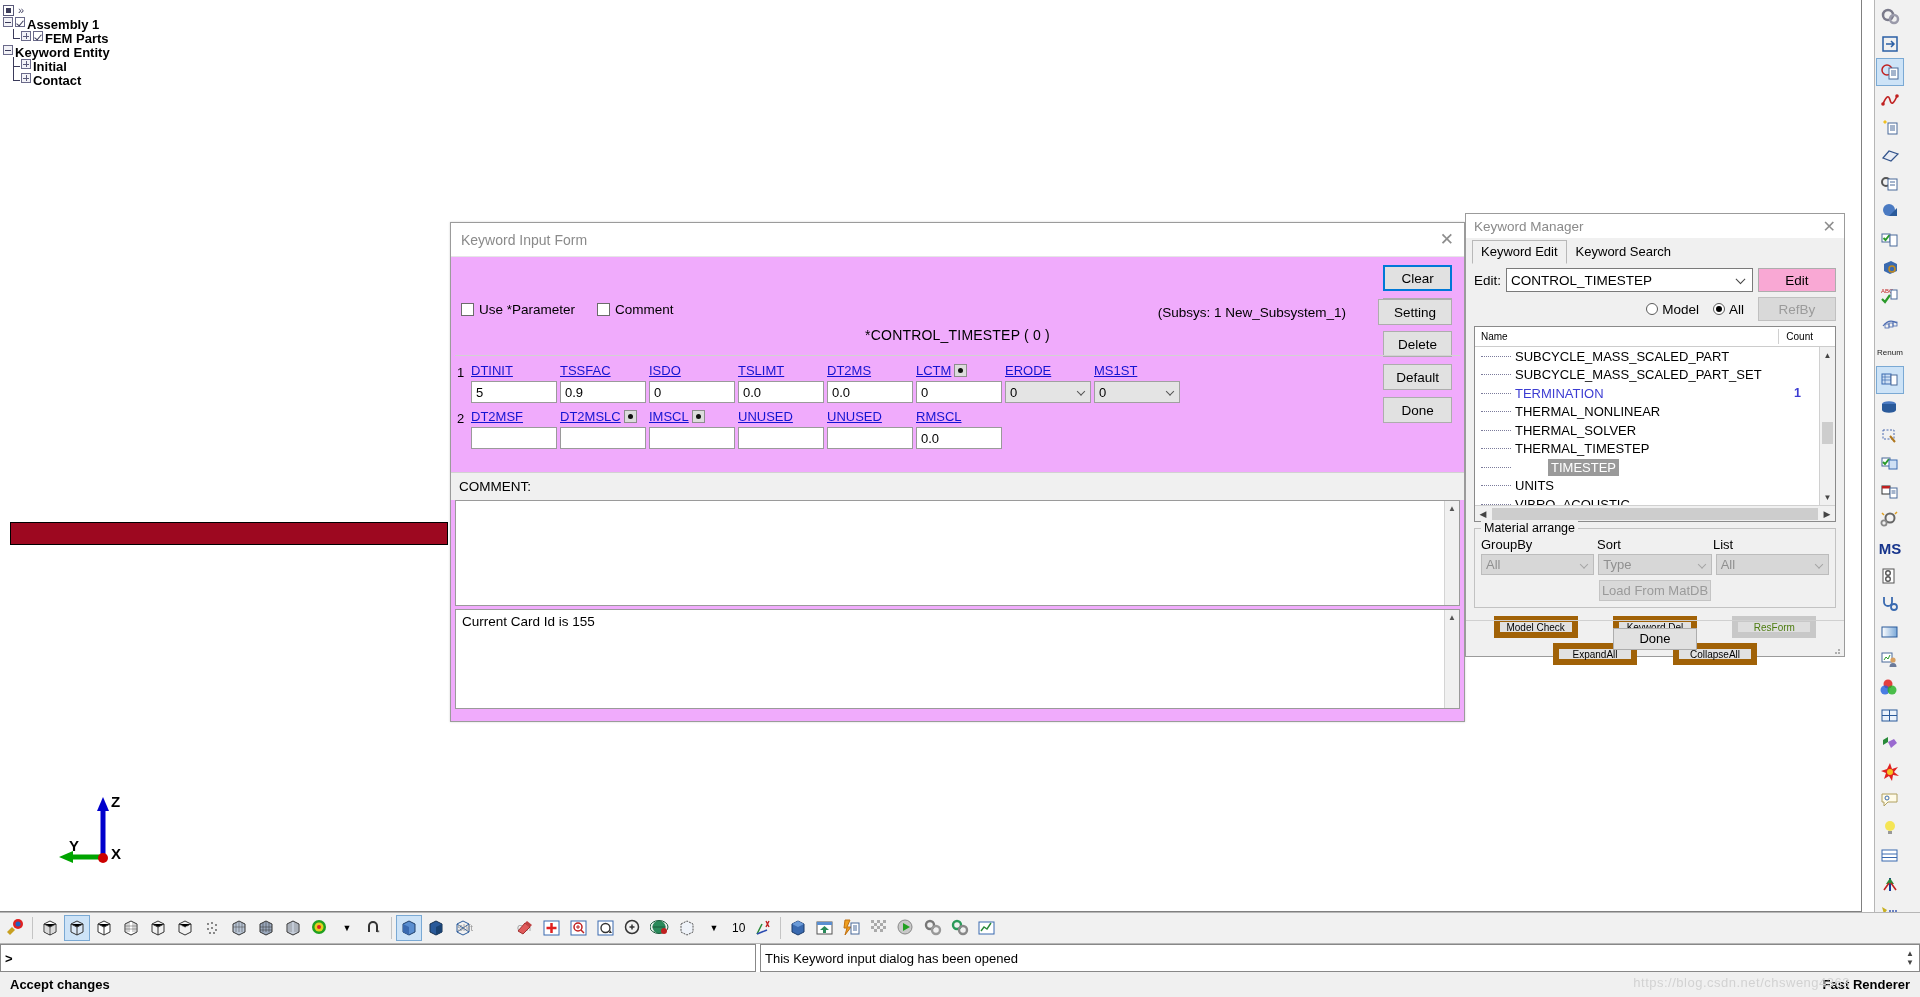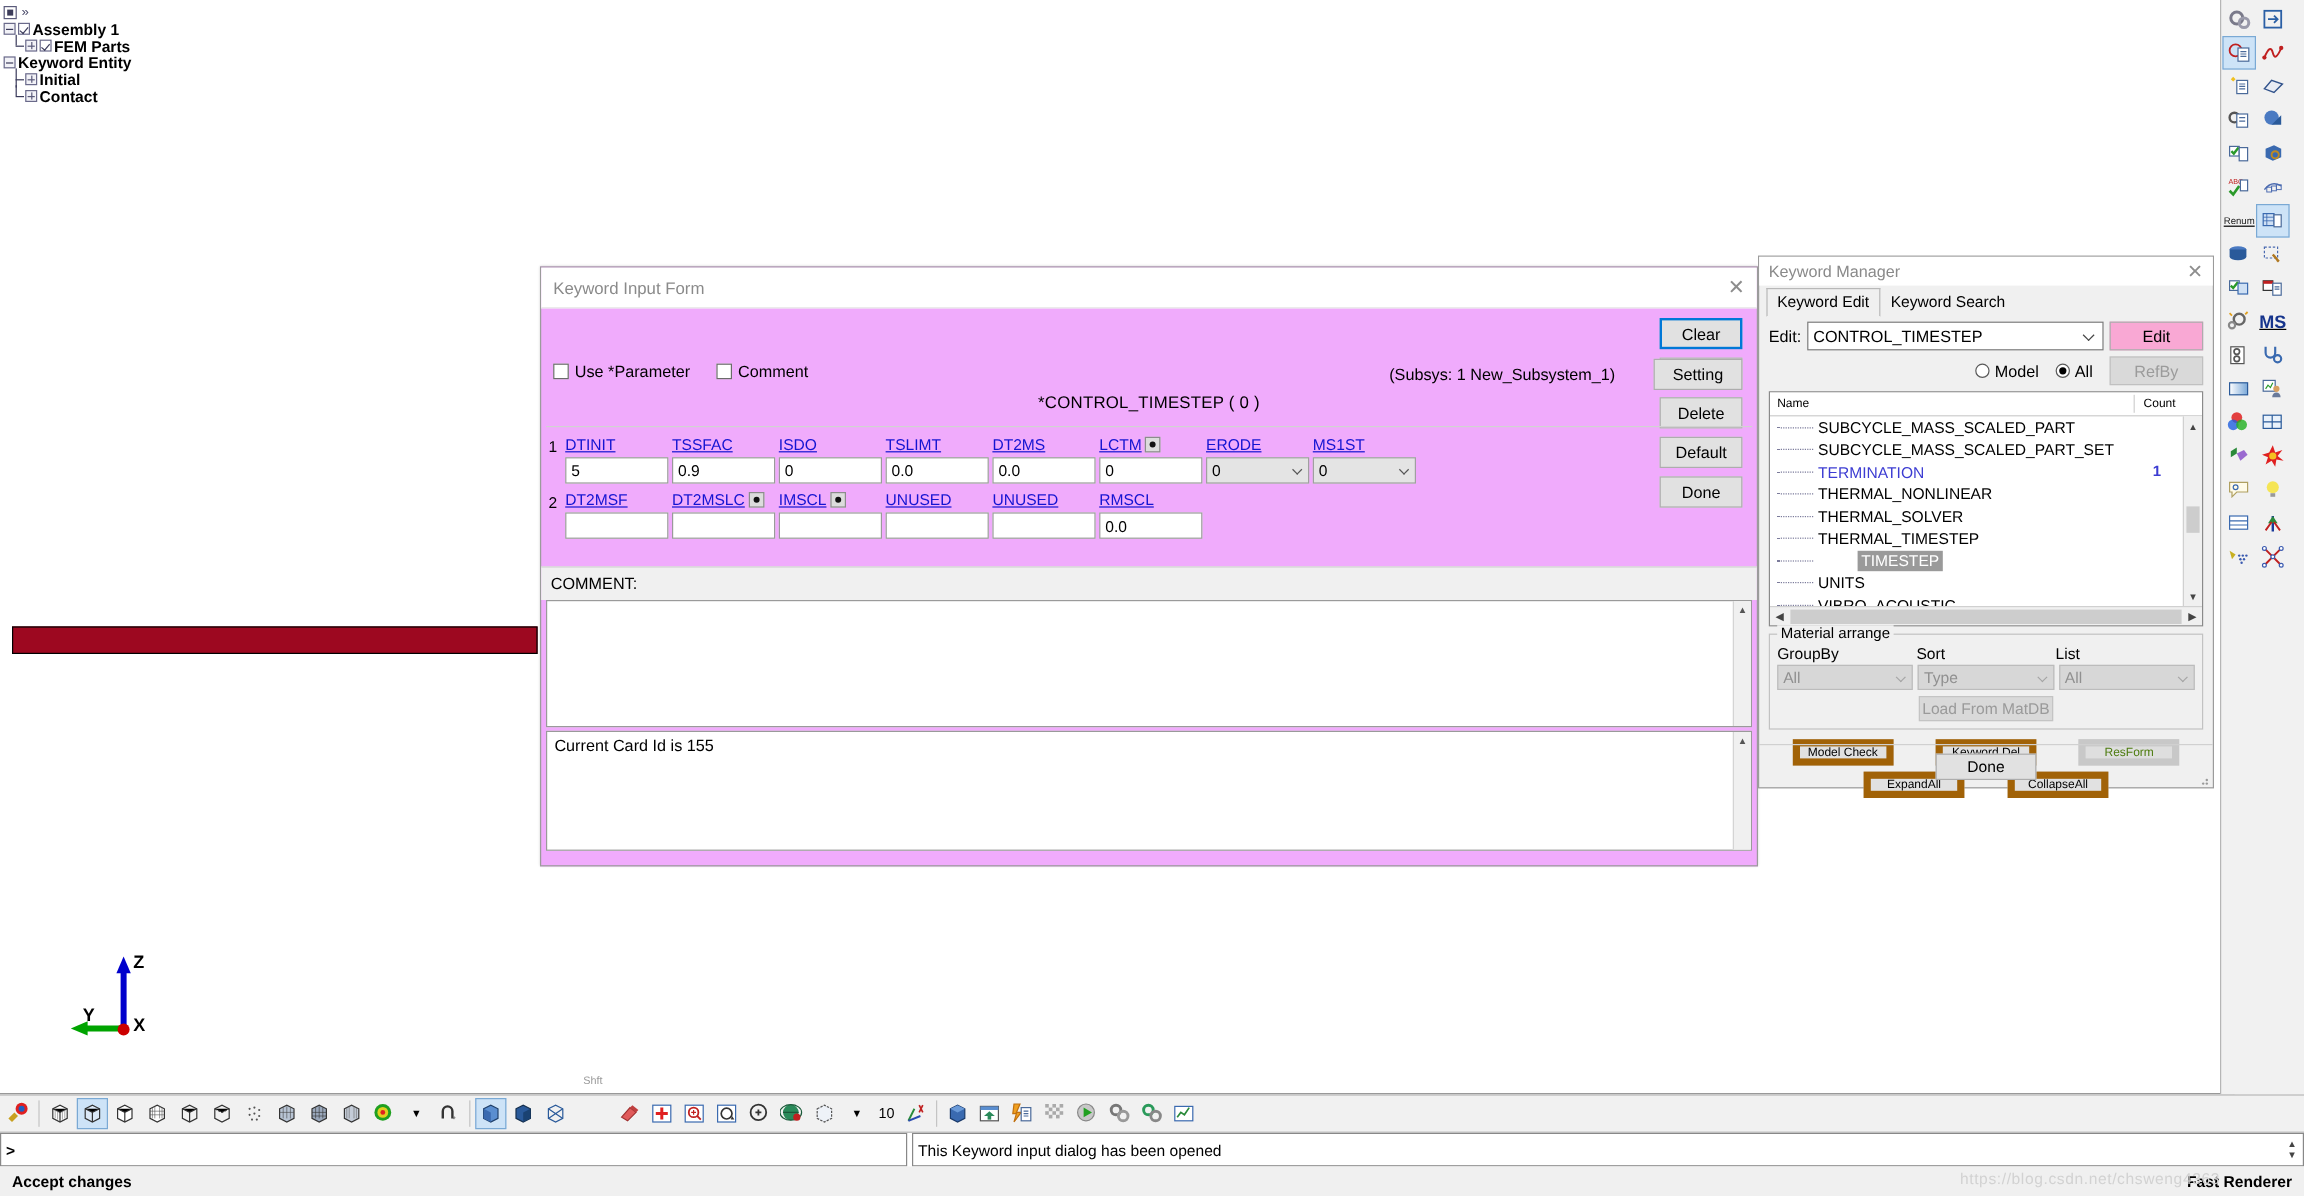--- a/index.html
+++ b/index.html
@@ -28,21 +28,21 @@
   .tree-toprow { display: flex; align-items: center; gap: 4px; height: 14px; }
   .tree-sq {
     width: 11px; height: 11px; border: 1px solid #5a5a7a; background: #fff;
     display: inline-block; position: relative;
   }
   .tree-sq::after {
     content: ""; position: absolute; left: 2px; top: 2px;
     width: 5px; height: 5px; background: #3c3c5a;
   }
   .tree-chev { color: #4a4a6a; font-size: 11px; line-height: 11px; }
-  .tree-row { display: flex; align-items: center; height: 14px; white-space: nowrap; }
+  .tree-row { display: flex; align-items: flex-start; height: 14px; white-space: nowrap; }
   .tree-row .lbl { font-weight: bold; font-size: 13px; color: #000; margin-left: 2px; }
   .box {
     width: 10px; height: 10px; border: 1px solid #6a6a8a; background: #f2f2f7;
     display: inline-block; position: relative; flex: 0 0 auto;
   }
   .box.minus::before {
     content: ""; position: absolute; left: 1px; top: 4px; width: 6px; height: 1px; background: #3a3a5a;
   }
   .box.grid::before {
     content: ""; position: absolute; left: 1px; top: 4px; width: 6px; height: 1px; background: #5a5a7a;
@@ -268,23 +268,23 @@
   .km-footer {
     position: absolute; left: 0; right: 0; bottom: 0; height: 36px;
     border-top: 1px solid #d0d0d0; display: flex; align-items: center; justify-content: center;
   }
   .km-done { width: 84px; height: 22px; background: #e1e1e1; border: 1px solid #adadad;
     display:flex; align-items:center; justify-content:center; font-size: 13px; }
   .grip { position: absolute; right: 3px; bottom: 3px; width: 10px; height: 10px; }
 
   
   .rtb {
-    position: absolute; right: 0; top: 0; width: 70px; height: 912px;
+    position: absolute; right: 0; top: 0; width: 46px; height: 912px;
     background: #f1f1f1; border-left: 1px solid #b6b6b6;
-    display: flex; flex-wrap: wrap; align-content: flex-start; padding: 2px 0 0 1px; text-decoration: underline;
+    display: flex; flex-wrap: wrap; align-content: flex-start; padding: 2px 0 0 1px;
   }
   .rtb .ic {
     width: 28px; height: 28px; display: flex; align-items: center; justify-content: center;
     font-size: 15px;
   }
   .rtb .ic.on { background: #cde3f7; border: 1px solid #7aa9d4; }
 
   
   .btb {
     position: absolute; left: 0; top: 912px; width: 1920px; height: 32px;
@@ -1045,21 +1045,21 @@
           <polygon points="4,6 10,3 16,6 16,14 10,17 4,14" fill="#2a5a9a" stroke="#16304e"></polygon>
           <polygon points="10,9 16,6 16,14 10,17" fill="#1a4272"></polygon>
         </svg>
     </div>
     <div class="ic">
       <svg width="20" height="20">
           <polygon points="4,6 10,3 16,6 16,14 10,17 4,14" fill="none" stroke="#2a5a9a"></polygon>
           <path d="M4 6l12 8M16 6L4 14" stroke="#2a5a9a"></path>
         </svg>
     </div>
-    <div class="ic" style="width:34px;flex-direction:column;color:#9a9a9a;font-size:9px;line-height:11px;gap:44px;">
+    <div class="ic" style="width:34px;flex-direction:row;color:#9a9a9a;font-size:9px;line-height:11px;gap:44px;">
       <span>Shft</span>
       <span>Ctrl</span>
     </div>
     <div class="ic">
       <svg width="20" height="20">
           <polygon points="3,13 10,5 15,9 8,16" fill="#e05a5a" stroke="#a03030"></polygon>
           <path d="M10 5l2-2 5 4-2 2" fill="#c04040"></path>
         </svg>
     </div>
     <div class="ic">

